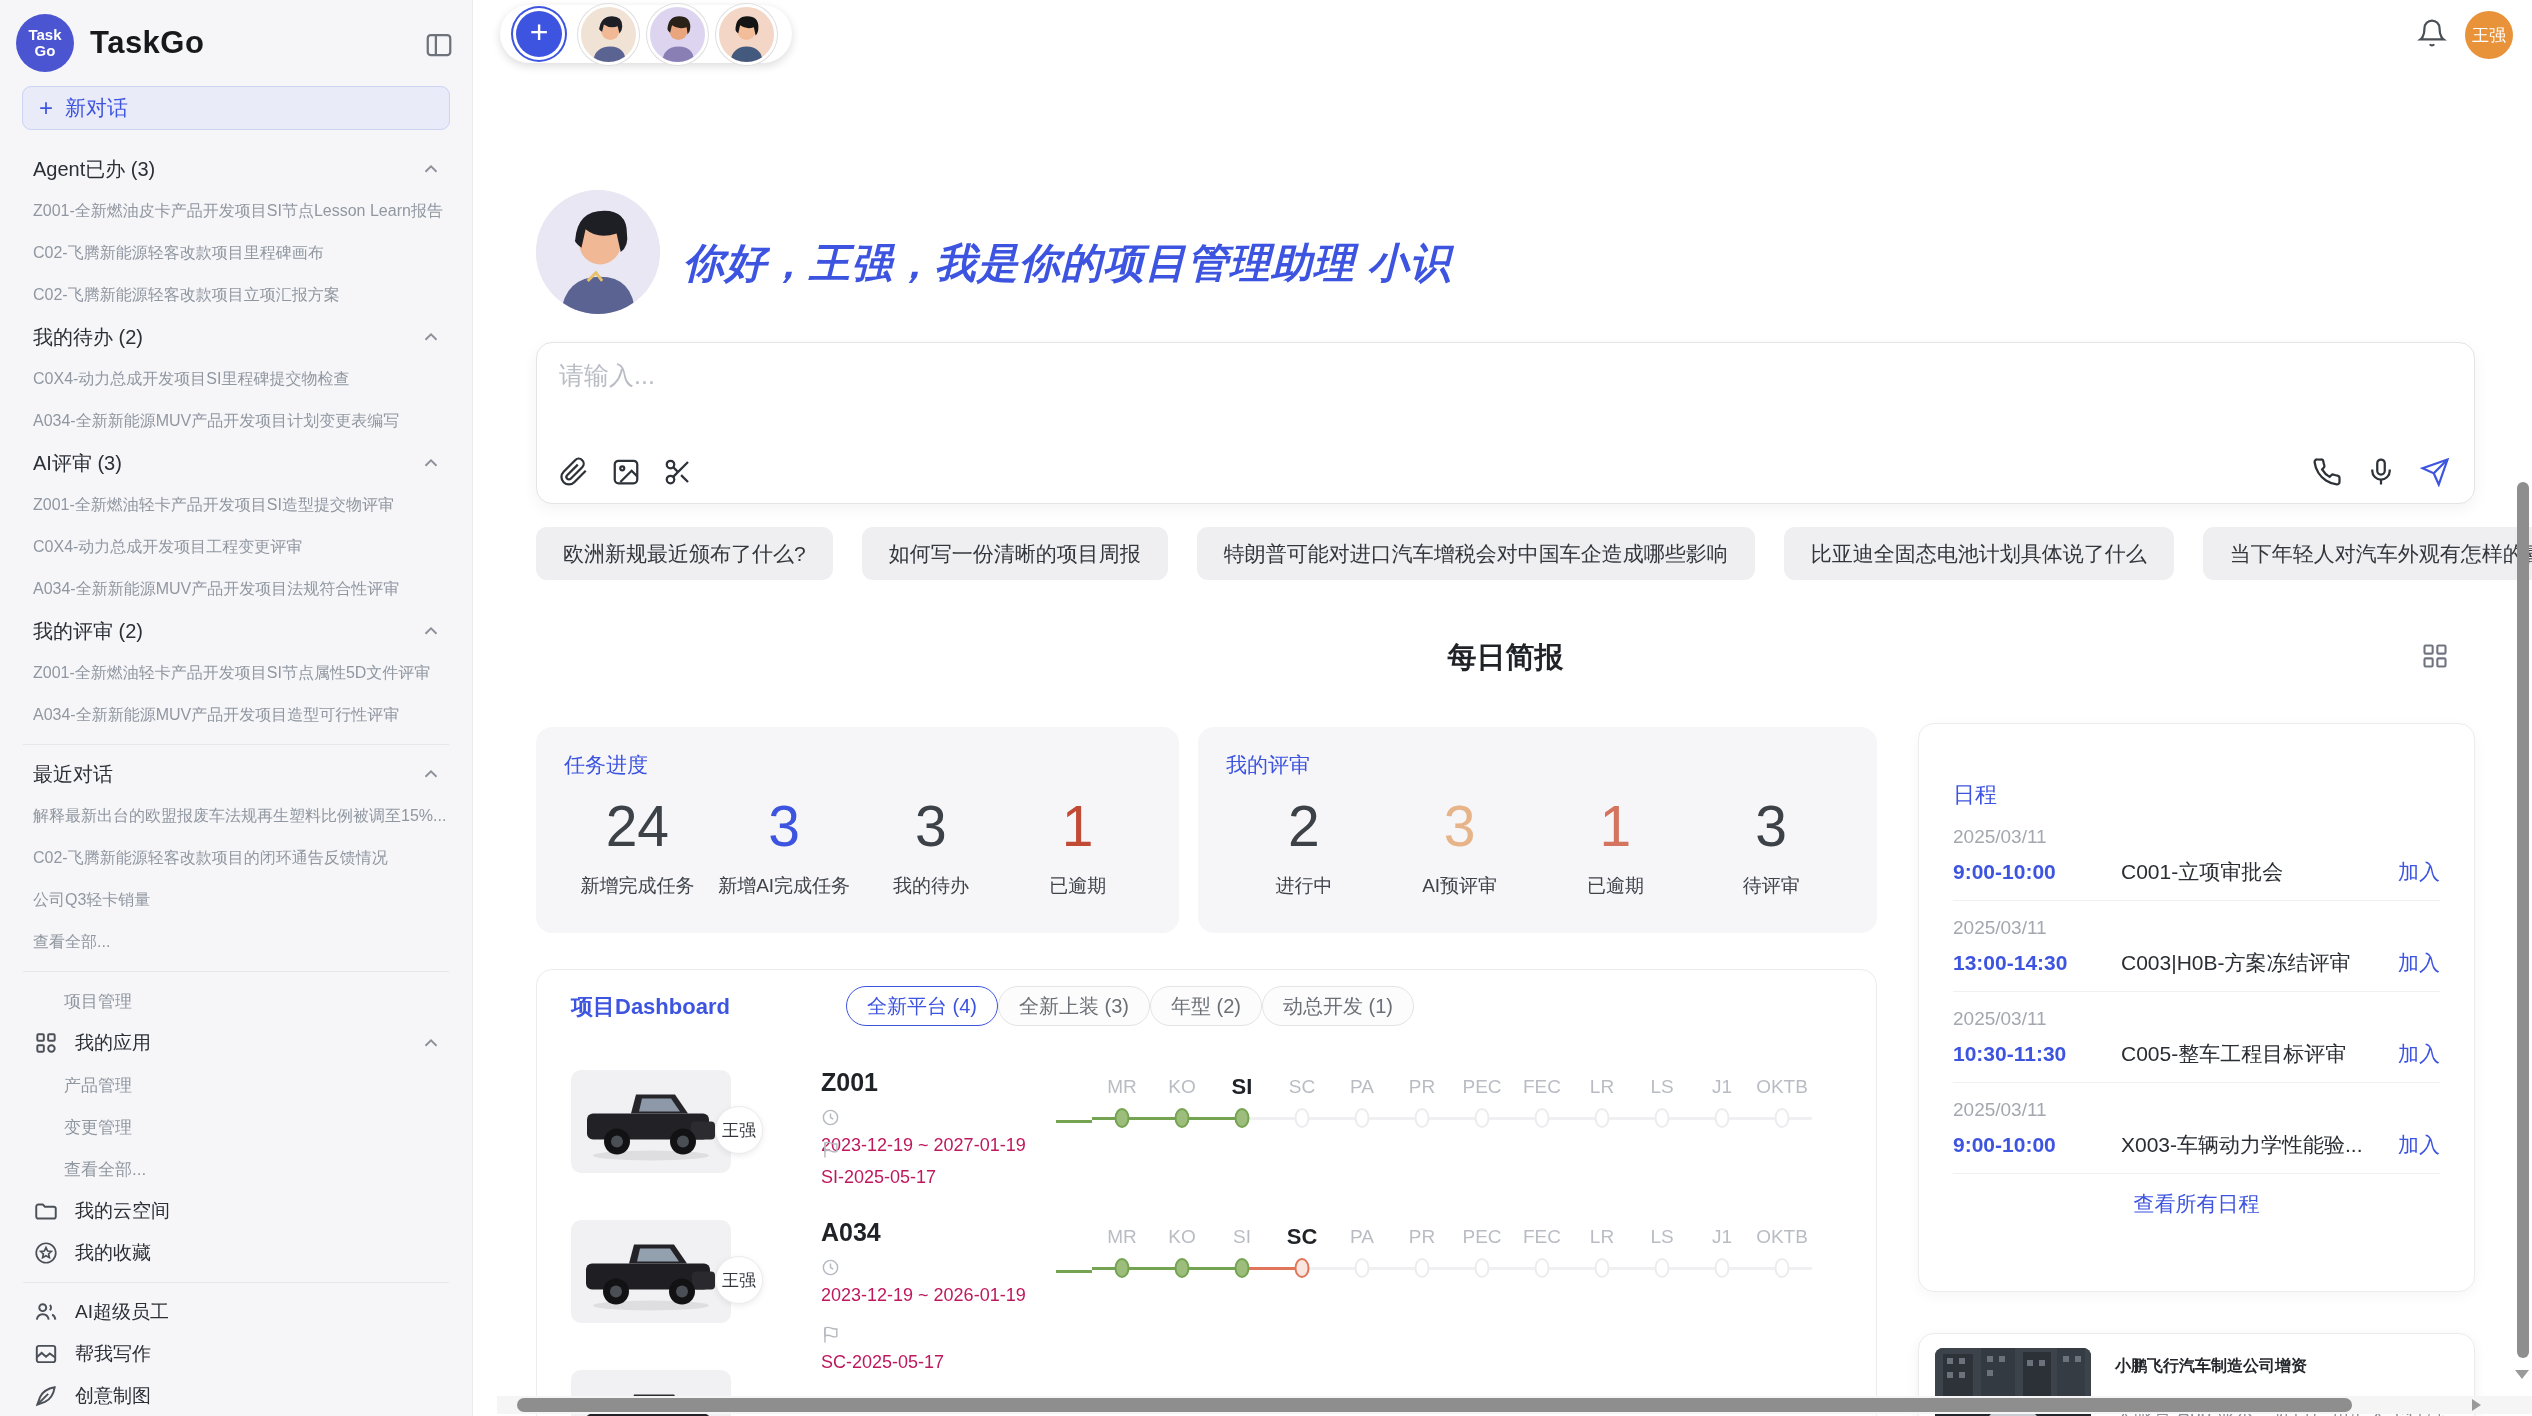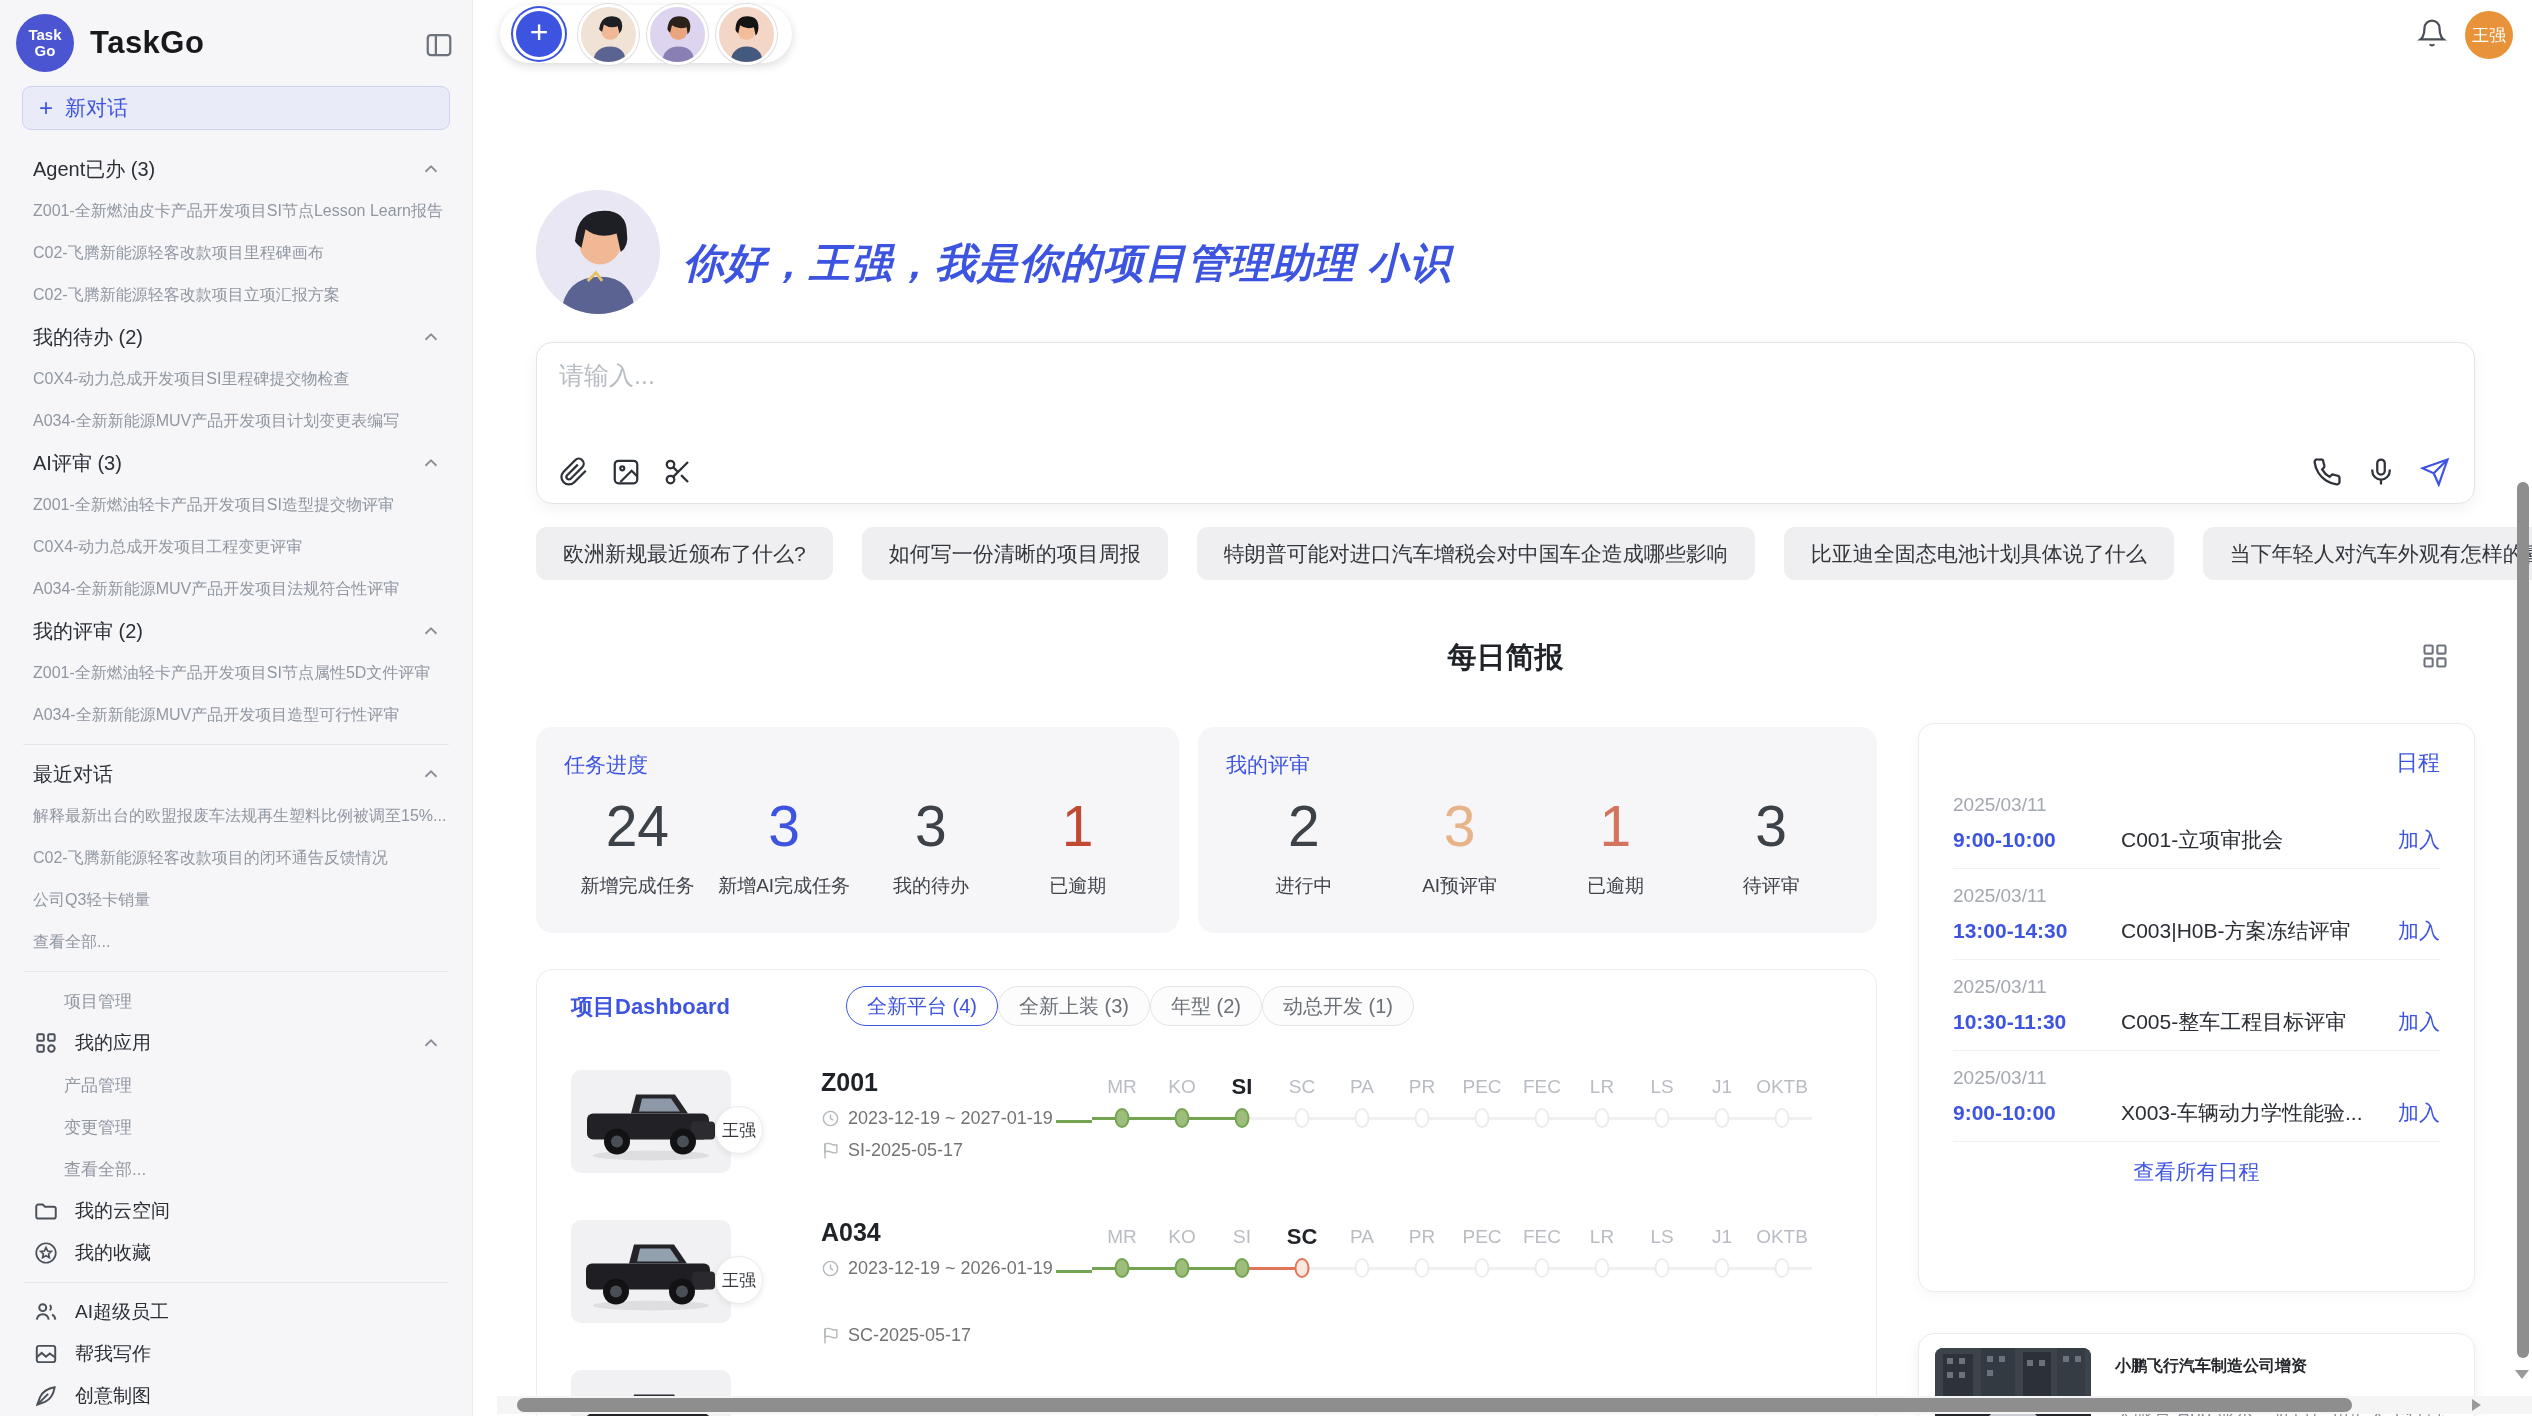--- a/index.html
+++ b/index.html
@@ -66,37 +66,37 @@
   .dash-card { position:absolute; left:63px; top:969px; width:1341px; height:470px; background:#fff; border:1px solid #ececee; border-radius:16px; overflow:hidden; }
   .dash-head { position:absolute; left:34px; top:22px; display:flex; align-items:center; }
   .dash-title { font-size:22px; font-weight:700; color:#3d54e0; }
   .dash-tabs { position:absolute; left:309px; top:16px; display:flex; }
   .dash-tab { height:40px; border-radius:20px; border:1px solid #e3e3e6; background:#fcfcfd; color:#6b7077; font-size:20px; display:flex; align-items:center; padding:0 20px; cursor:pointer; white-space:nowrap; }
   .dash-tab.active { border:1.5px solid #3d54e0; color:#3d54e0; background:#fff; }
   .proj-row { position:absolute; left:0; width:1341px; height:150px; }
   .proj-img { position:absolute; left:34px; top:12px; width:160px; height:103px; background:#f1f1f4; border-radius:10px; overflow:hidden; }
   .proj-owner { position:absolute; left:178px; top:48px; width:48px; height:48px; border-radius:50%; background:#fff; border:1px solid #ececee; box-shadow:0 2px 6px rgba(0,0,0,.08); display:flex; align-items:center; justify-content:center; font-size:17px; color:#33373d; z-index:2; }
   .proj-code { position:absolute; left:284px; top:10px; font-size:25px; font-weight:700; color:#1f2227; }
-  .proj-meta { position:absolute; left:284px; font-size:18px; color:#737373; display:flex; align-items:center; gap:8px; white-space:nowrap; }
+  .proj-meta { position:absolute; left:284px; font-size:18px; color:#be185d; display:flex; align-items:flex-start; gap:8px; white-space:nowrap;flex-direction:column; }
   .proj-meta svg { width:19px; height:19px; }
   .ms-track { position:absolute; left:519px; top:14px; display:flex; align-items:flex-start; }
   .ms-lead { width:36px; position:relative; height:70px; }
   .ms-lead i { position:absolute; top:48px; left:0; width:100%; height:3px; }
   .ms-cell { width:60px; position:relative; height:70px; }
   .ms-label { text-align:center; font-size:19px; color:#b9bdc3; height:30px; line-height:30px; }
   .ms-label.current { font-size:22px; font-weight:700; color:#1f2328; }
   .ms-dotrow { position:relative; height:34px; }
   .ms-seg { position:absolute; top:15px; height:3px; width:50%; }
   .ms-seg.l { left:0; } .ms-seg.r { right:0; }
   .ms-dot { position:absolute; left:50%; top:16px; transform:translate(-50%,-50%); width:15px; height:20px; border-radius:50%; background:#fff; border:2px solid #ececef; z-index:1; }
   .ms-dot.done { background:#9cbd7b; border-color:#74a351; }
   .ms-dot.overdue { background:#f8e6df; border-color:#e0755a; }
 
   .sched-card { position:absolute; left:1445px; top:723px; width:557px; height:569px; background:#fff; border:1px solid #ececee; border-radius:16px; box-shadow:0 4px 14px rgba(0,0,0,.04); padding:24px 34px 0 34px; }
-  .sched-title { text-align:right; font-size:22px; color:#3d54e0; }
+  .sched-title { text-align:left; font-size:22px; color:#3d54e0;margin-top:32px; }
   .sched-item { padding:16px 0 14px 0; border-bottom:1px solid #f0f0f2; }
   .sched-item:last-of-type { border-bottom:none; }
   .sched-date { font-size:19px; color:#a3a8b0; }
   .sched-line { display:flex; align-items:center; margin-top:10px; }
   .sched-time { width:168px; font-size:21px; font-weight:600; color:#3d54e0; flex:none; }
   .sched-name { flex:1; font-size:21px; color:#2a2d33; white-space:nowrap; overflow:hidden; }
   .sched-join { font-size:21px; color:#3d54e0; cursor:pointer; flex:none; }
   .sched-footer { text-align:center; font-size:21px; color:#3d54e0; margin-top:16px; cursor:pointer; }
 
   .news-card { position:absolute; left:1445px; top:1333px; width:557px; height:150px; background:#fff; border:1px solid #ececee; border-radius:16px; box-shadow:0 4px 14px rgba(0,0,0,.06); padding:14px 18px; }

